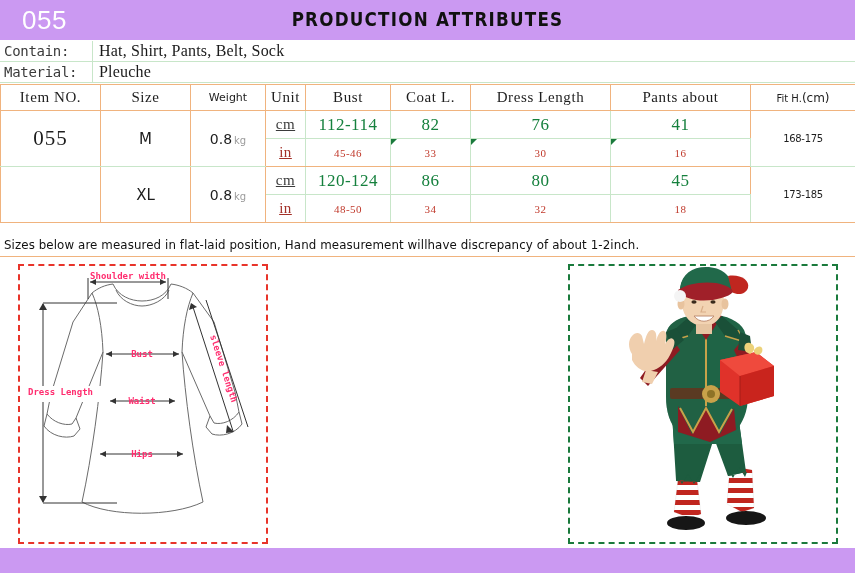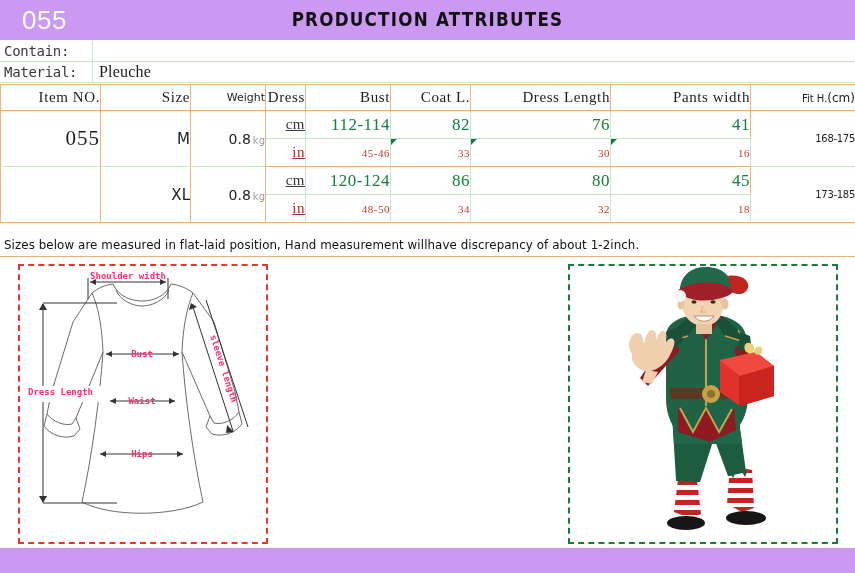--- a/index.html
+++ b/index.html
@@ -95,21 +95,21 @@
     width: 855px; height: 150px;
   }
   .stable {
     border-collapse: collapse;
     width: 855px;
     table-layout: fixed;
   }
   .stable td, .stable th {
     border: 1px solid #f0b37e;
     padding: 0;
-    text-align: right;
+    text-align: center;
     vertical-align: middle;
     font-weight: normal;
     position: relative;
     background: #ffffff;
   }
   .hdr-cell {
     height: 25px;
     font-family: "Liberation Serif", serif;
     font-size: 15px;
     color: #1d1d1d;
@@ -250,20 +250,21 @@
 <div class="page">
 
   <div class="header-bar">
     <div class="header-code">055</div>
     <div class="header-title">PRODUCTION ATTRIBUTES</div>
   </div>
 
   <div class="info-row r1">
     <div class="info-label">Contain:</div>
     <div class="info-sep"></div>
+    <div class="info-value">Hat, Shirt, Pants, Belt, Sock</div>
   </div>
 
   <div class="info-row r2">
     <div class="info-label">Material:</div>
     <div class="info-sep"></div>
     <div class="info-value">Pleuche</div>
   </div>
 
   <div class="table-wrap">
     <table class="stable">
@@ -276,25 +277,25 @@
           <col style="width:80px">
         <col style="width:140px">
           <col style="width:140px">
           <col style="width:105px">
       </colgroup>
       <thead>
         <tr>
           <th class="hdr-cell">Item NO.</th>
           <th class="hdr-cell">Size</th>
           <th class="hdr-cell small">Weight</th>
-          <th class="hdr-cell">Dress</th>
+          <th class="hdr-cell">Unit</th>
           <th class="hdr-cell">Bust</th>
           <th class="hdr-cell">Coat L.</th>
           <th class="hdr-cell">Dress Length</th>
-          <th class="hdr-cell">Pants width</th>
+          <th class="hdr-cell">Pants about</th>
           <th class="hdr-cell tiny"><span>Fit H.</span><span class="paren">(cm)</span></th>
         </tr>
       </thead>
       <tbody>
 
         <tr class="row-cm">
           <td rowspan="2" class="cell-item side-border-l side-border-r top-orange">055</td>
           <td rowspan="2" class="cell-size side-border-r top-orange">M</td>
           <td rowspan="2" class="cell-weight side-border-r top-orange"><span>0.8</span><span class="kg">kg</span></td>
           <td class="unit-lbl u-cm top-orange">cm</td>

